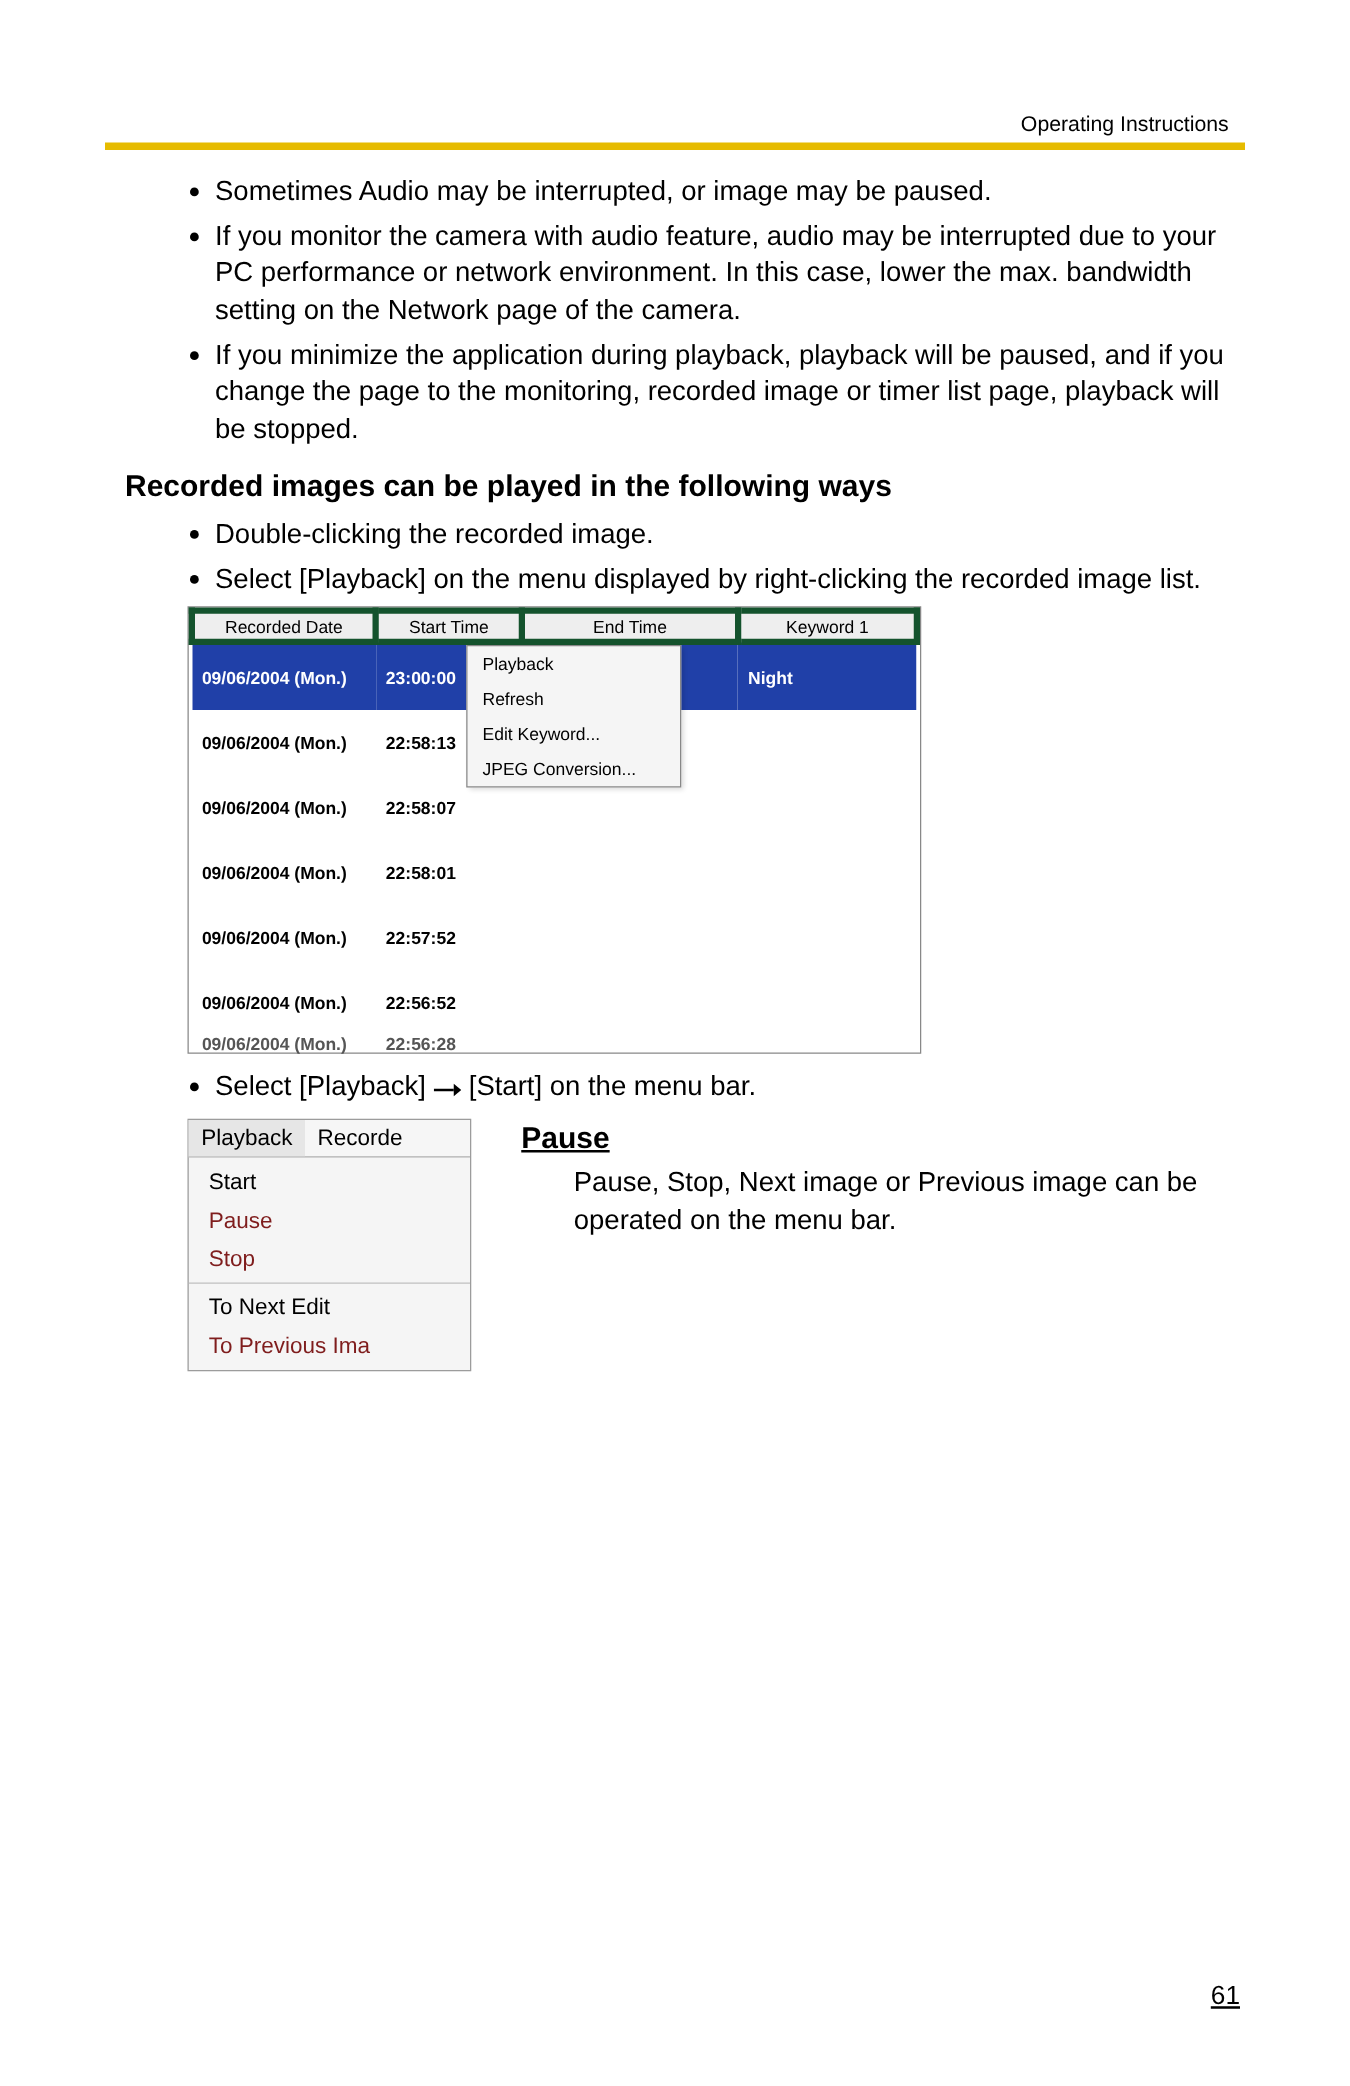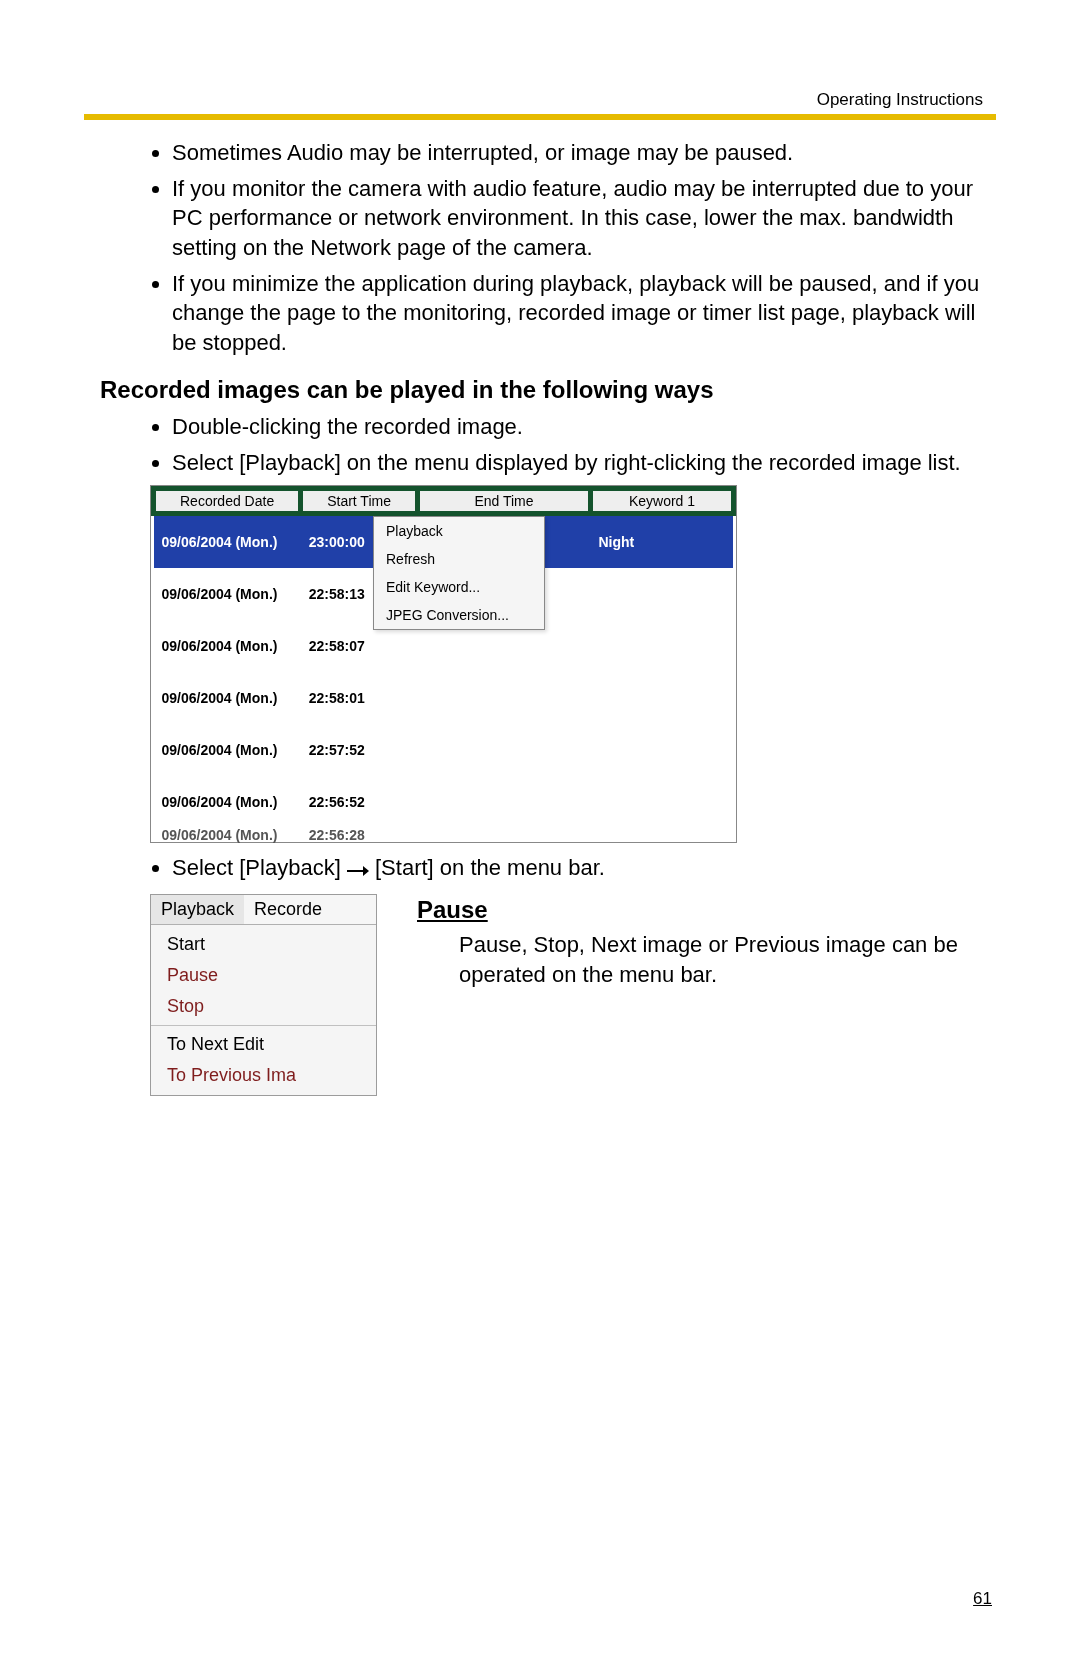--- a/index.html
+++ b/index.html
@@ -163,21 +163,21 @@
   }
   .note-text {
     font-size: 22px;
     line-height: 1.35;
     margin: 0 0 0 42px;
   }
   .page-number {
     position: absolute;
     right: 88px;
     bottom: 60px;
-    font-size: 17px;
+    font-size: 21px;
     text-decoration: underline;
   }
   .arrow {
     display: inline-block;
     vertical-align: middle;
   }
 </style>
 </head>
 <body>
 

